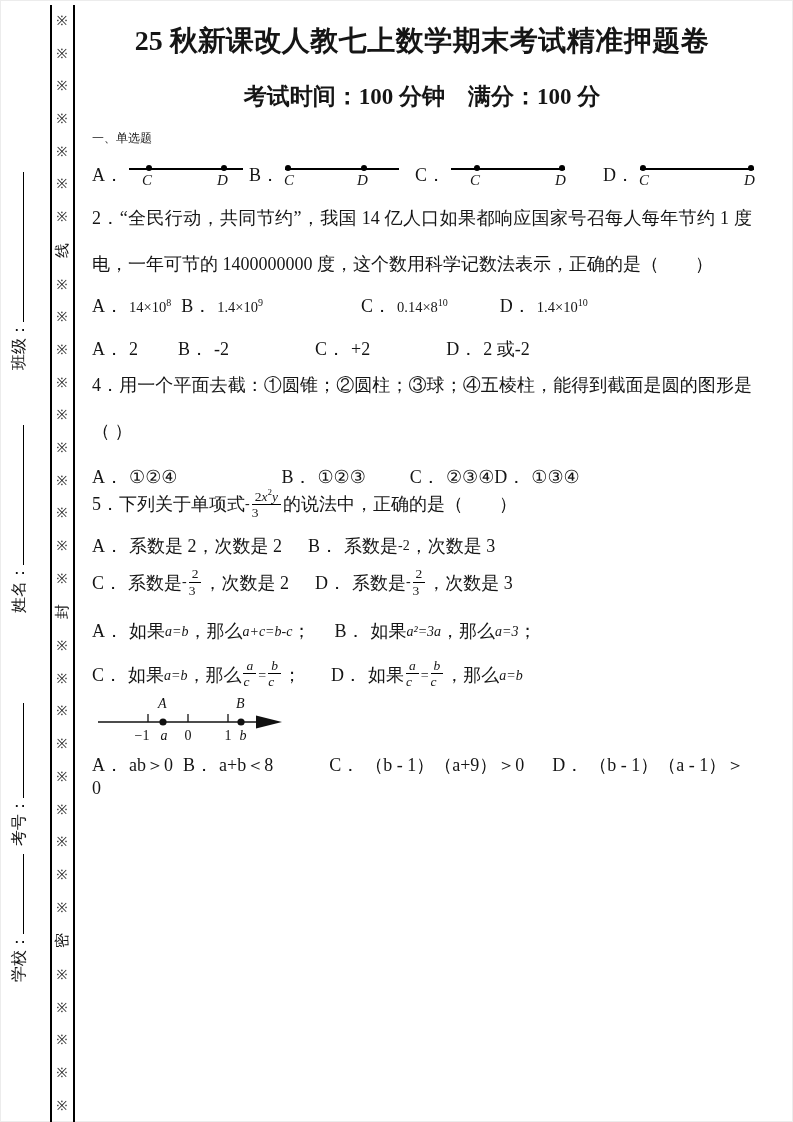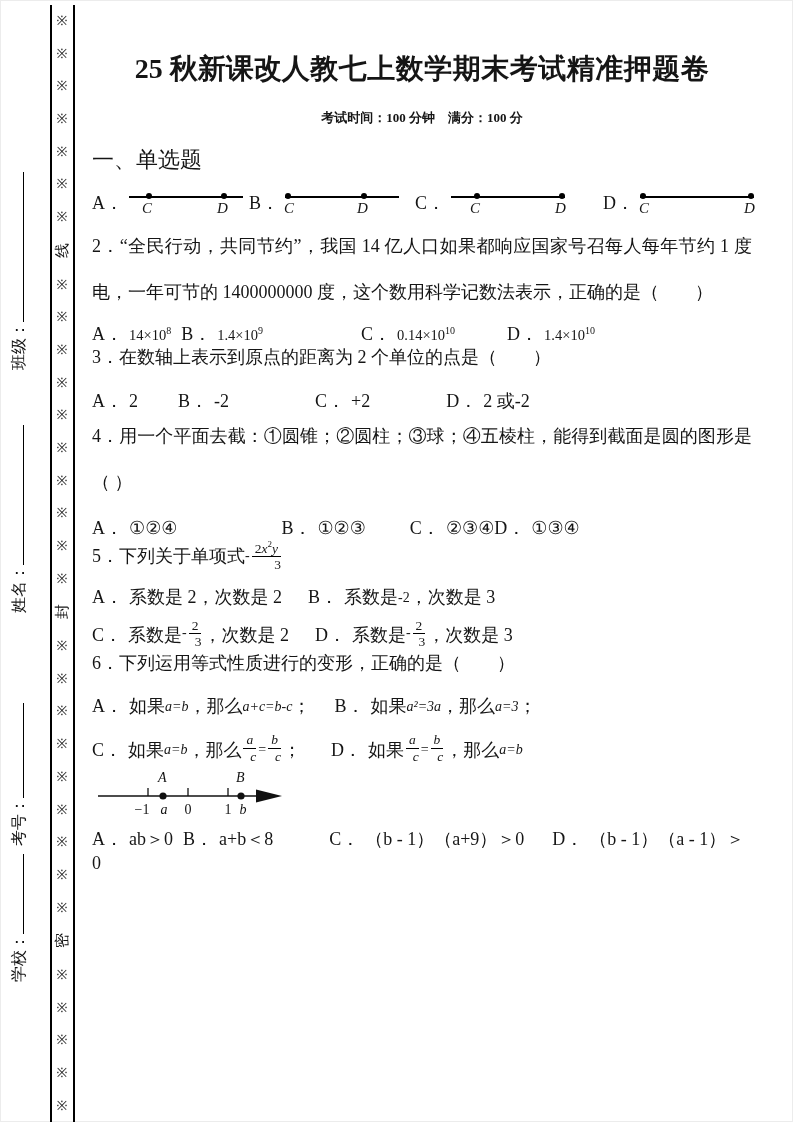--- a/index.html
+++ b/index.html
@@ -16,37 +16,37 @@
   .seal-strip .seal-char{font-size:15px;color:#111;line-height:1;transform:rotate(-90deg);}
   .student-labels{position:absolute;left:8px;top:1122px;width:1122px;height:40px;
     transform:rotate(-90deg);transform-origin:0 0;white-space:nowrap;
     font-size:16px;color:#111;}
   .student-labels .grp{display:inline-block;}
   .blank{display:inline-block;border-bottom:1.4px solid #000;height:15px;vertical-align:baseline;}
   .bw80{width:80px;} .bw95{width:95px;} .bw140{width:140px;} .bw150{width:150px;}
   .ml140{margin-left:140px;} .ml8{margin-left:8px;} .ml90{margin-left:90px;} .ml55{margin-left:55px;}
   
   .content{position:absolute;left:92px;top:0;width:660px;font-size:18px;line-height:1.3;}
-  .title{padding-top:52px;margin:0;text-align:center;font-size:28px;font-weight:700;line-height:1.2;}
+  .title{padding-top:24px;margin:0;text-align:center;font-size:28px;font-weight:700;line-height:1.2;}
   .title .heavy{font-family:"Liberation Sans","DejaVu Sans",sans-serif;font-weight:900;letter-spacing:0.5px;}
-  .subtitle{margin:24px 0 8px 0;text-align:center;font-size:13px;font-weight:700;}
-  .section{margin:20px 0 0 0;font-size:22px;}
+  .subtitle{margin:24px 0 8px 0;text-align:center;font-size:23px;font-weight:700;}
+  .section{margin:20px 0 0 0;font-size:12px;}
   p.q{margin:0;}
   .mt8{margin-top:8px;} .mt10{margin-top:10px;} .mt12{margin-top:12px;} .mt14{margin-top:14px;}
   .mt16{margin-top:16px;} .mt18{margin-top:18px;} .mt20{margin-top:20px;} .mt22{margin-top:22px;}
   .wrap{line-height:46px;text-align:justify;}
   .nowrap{white-space:nowrap;}
   .optrow{display:flex;align-items:center;white-space:nowrap;}
   .opt{display:inline-flex;align-items:center;}
   .letter{margin-right:6px;}
   
   .math{font-size:14px;font-style:italic;font-family:"Liberation Serif","DejaVu Serif",serif;}
   .sci{font-size:14.5px;}
   .sci sup{font-size:10px;}
-  .frac{display:inline-block;text-align:right;vertical-align:middle;position:relative;top:-2px;
+  .frac{display:inline-block;text-align:left;vertical-align:middle;position:relative;top:-2px;
         font-size:13.5px;line-height:1.15;margin:0 2px;}
   .frac .fn{display:block;border-bottom:1.1px solid #000;padding:0 3px;}
   .frac .fd{display:block;}
   .frac i{font-style:italic;}
   .frac sup{font-size:9px;}
   .minus{font-size:14px;position:relative;top:-2px;}
   
   .fig{position:relative;display:inline-block;width:114px;height:38px;}
   .fig .ln{position:absolute;top:11px;height:1.5px;background:#000;left:0;right:0;}
   .fig .dot{position:absolute;top:8.4px;width:6px;height:6px;border-radius:50%;background:#000;}
@@ -167,29 +167,28 @@
       <span class="opt">
           <span class="letter">A．</span>
           <span class="sci"><span>14×10</span><sup>8</sup></span>
         </span>
       <span class="opt" style="margin-left:10px;">
           <span class="letter">B．</span>
           <span class="sci"><span>1.4×10</span><sup>9</sup></span>
         </span>
       <span class="opt" style="margin-left:98px;">
           <span class="letter">C．</span>
-          <span class="sci"><span>0.14×10</span><sup>10</sup></span>
+          <span class="sci"><span>0.14×8</span><sup>10</sup></span>
         </span>
       <span class="opt" style="margin-left:52px;">
           <span class="letter">D．</span>
           <span class="sci"><span>1.4×10</span><sup>10</sup></span>
         </span>
     </div>
 
-    <p class="q mt22 nowrap">3．在数轴上表示到原点的距离为 2 个单位的点是（　　）</p>
     <div class="optrow mt20">
       <span class="opt">
           <span class="letter">A．</span>
           <span>2</span>
         </span>
       <span class="opt" style="margin-left:40px;">
           <span class="letter">B．</span>
           <span>-2</span>
         </span>
       <span class="opt" style="margin-left:86px;">
@@ -215,21 +214,21 @@
       <span class="opt" style="margin-left:44px;">
           <span class="letter">C．</span>
           <span>②③④</span>
         </span>
       <span class="opt">
           <span class="letter">D．</span>
           <span>①③④</span>
         </span>
     </div>
 
-    <p class="q mt14 nowrap"><span>5．下列关于单项式</span><span class="minus">-</span><span class="frac"><span class="fn"><span>2</span><i>x</i><sup>2</sup><i>y</i></span><span class="fd">3</span></span></p>
+    <p class="q mt14 nowrap"><span>5．下列关于单项式</span><span class="minus">-</span><span class="frac"><span class="fn"><span>2</span><i>x</i><sup>2</sup><i>y</i></span><span class="fd">3</span></span><span>的说法中，正确的是（　　）</span></p>
     <div class="optrow mt12">
       <span class="opt">
           <span class="letter">A．</span>
           <span>系数是 2，次数是 2</span>
         </span>
       <span class="opt" style="margin-left:26px;">
           <span class="letter">B．</span>
           <span>系数是</span>
           <span class="math" style="font-style:normal;">-2</span>
           <span>，次数是 3</span>
@@ -251,21 +250,20 @@
           <span>系数是</span>
           <span class="minus">-</span>
           <span class="frac">
             <span class="fn">2</span>
             <span class="fd">3</span>
           </span>
           <span>，次数是 3</span>
         </span>
     </div>
 
-    <p class="q mt18 nowrap">6．下列运用等式性质进行的变形，正确的是（　　）</p>
     <div class="optrow mt20">
       <span class="opt">
           <span class="letter">A．</span>
           <span>如果</span>
           <span class="math">a=b</span>
           <span>，那么</span>
           <span class="math">a+c=b-c</span>
           <span>；</span>
         </span>
       <span class="opt" style="margin-left:24px;">

